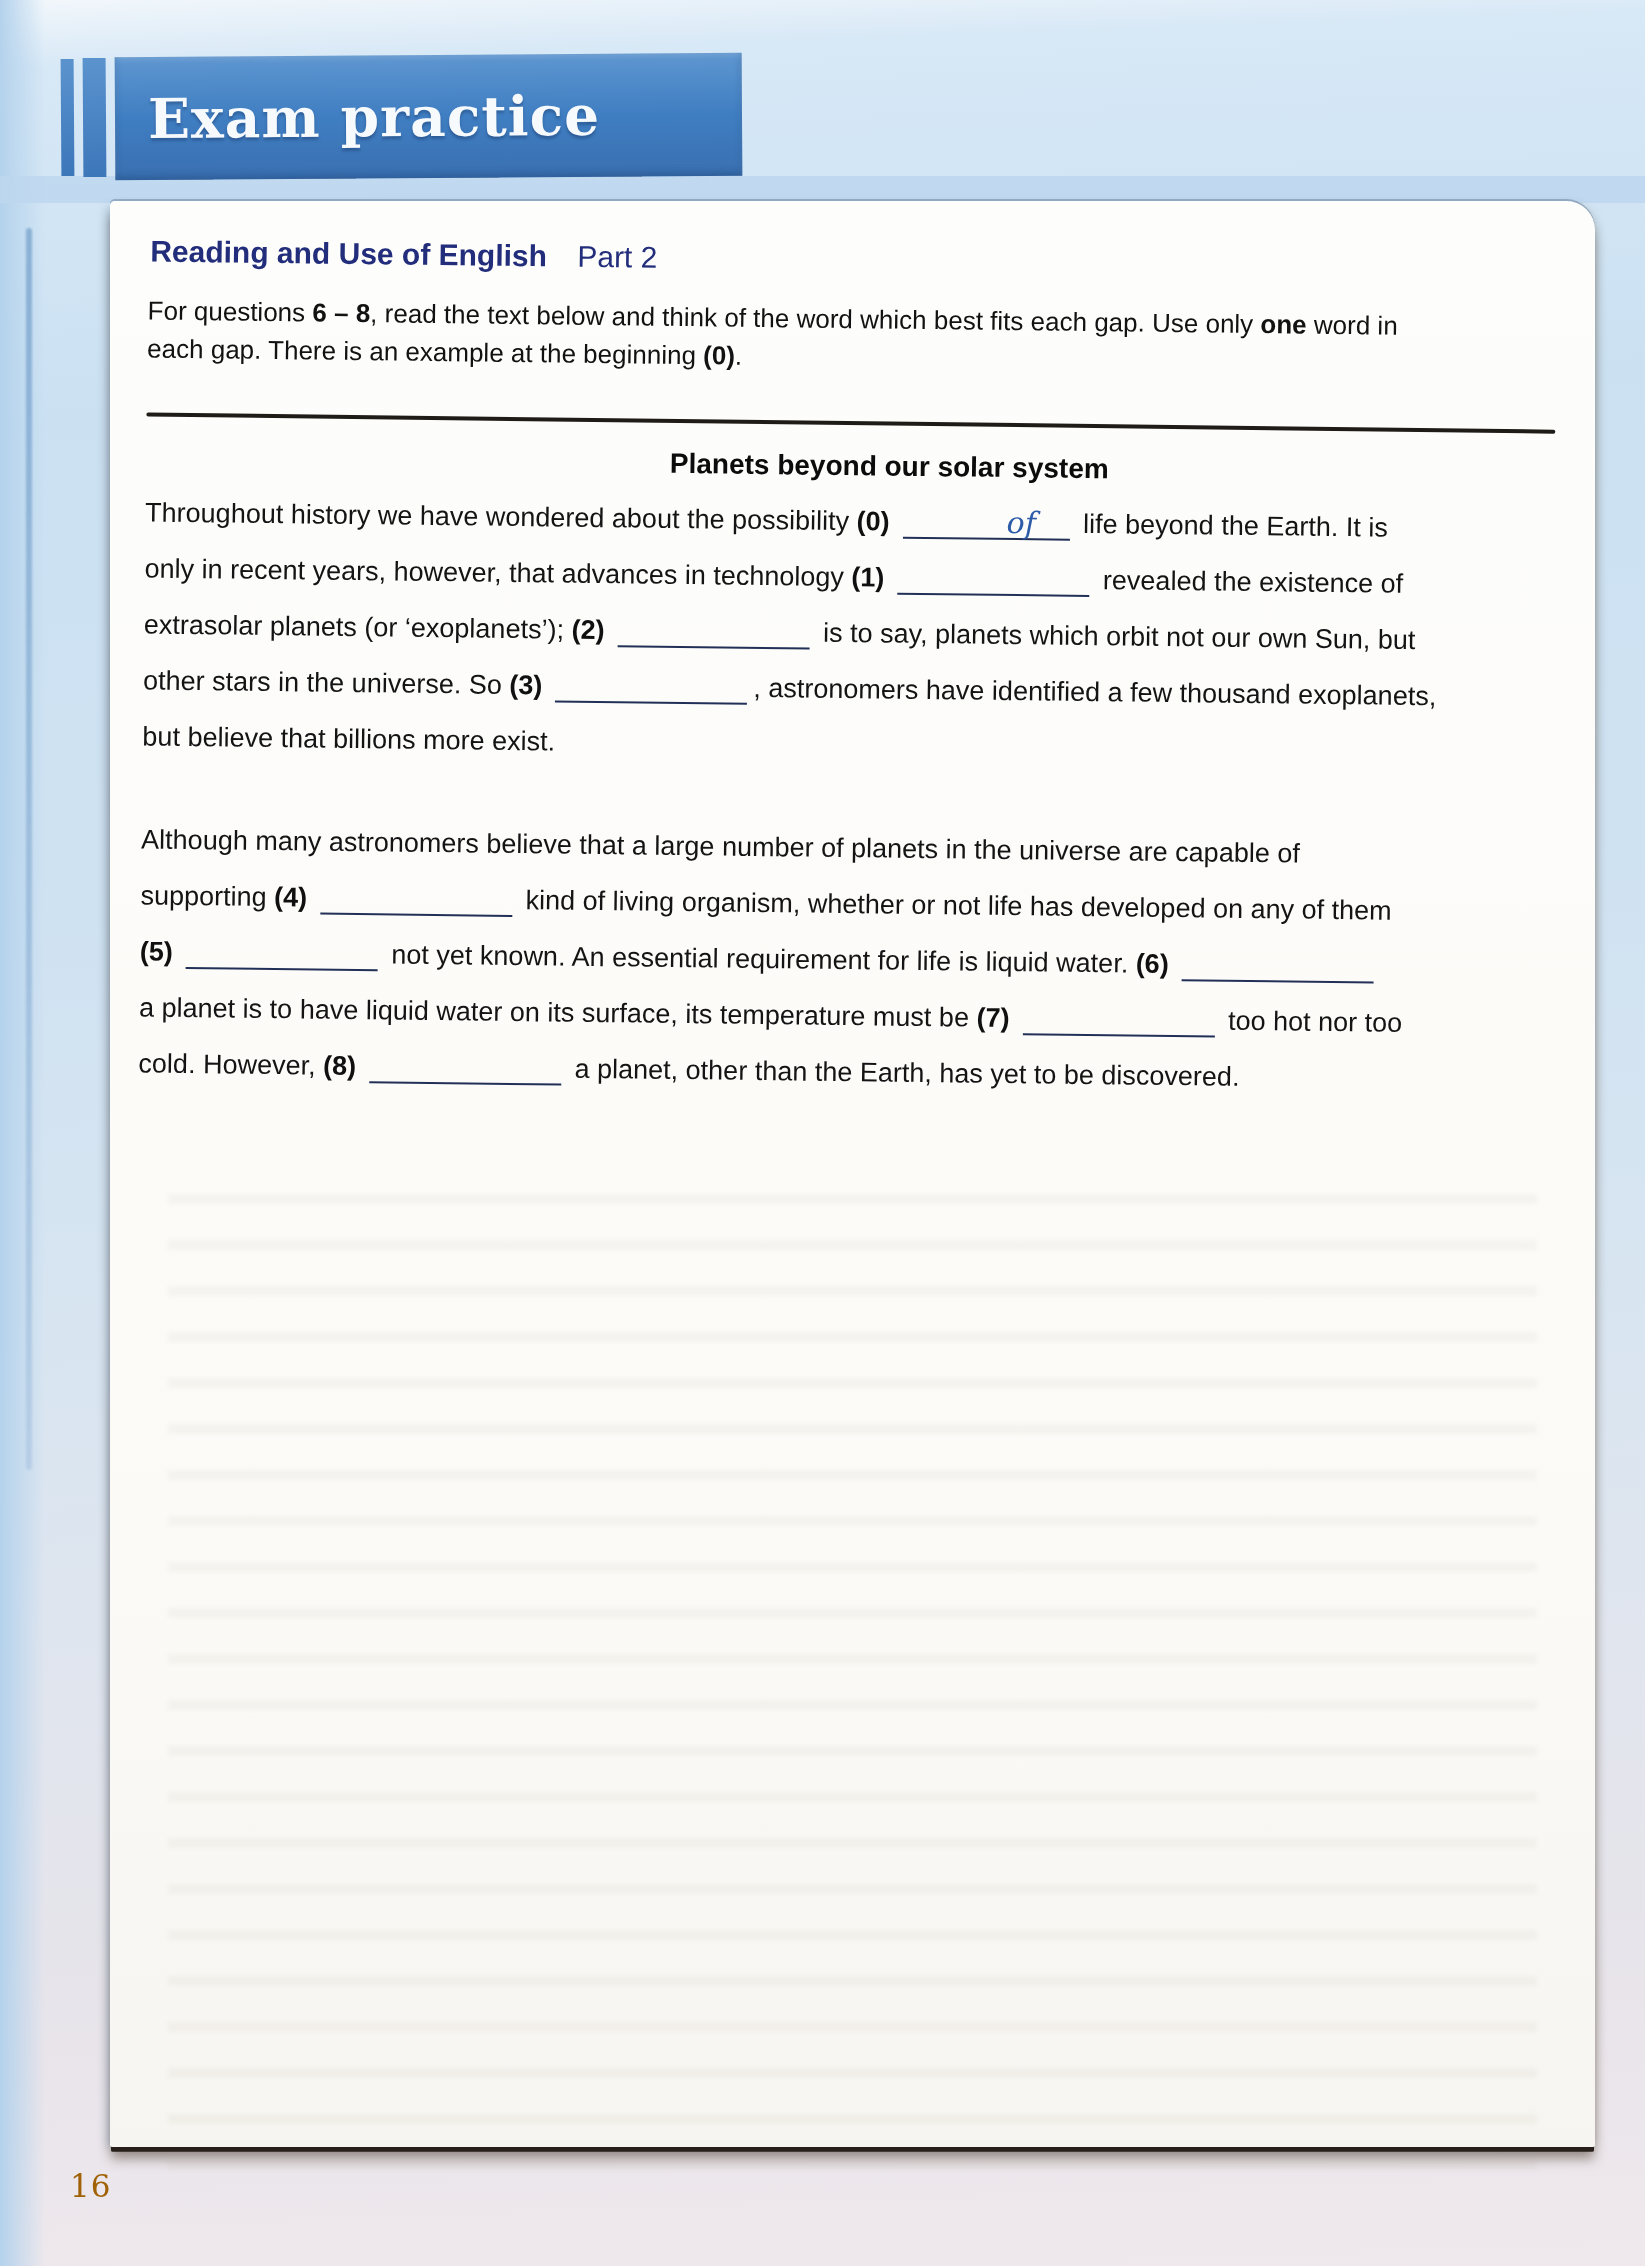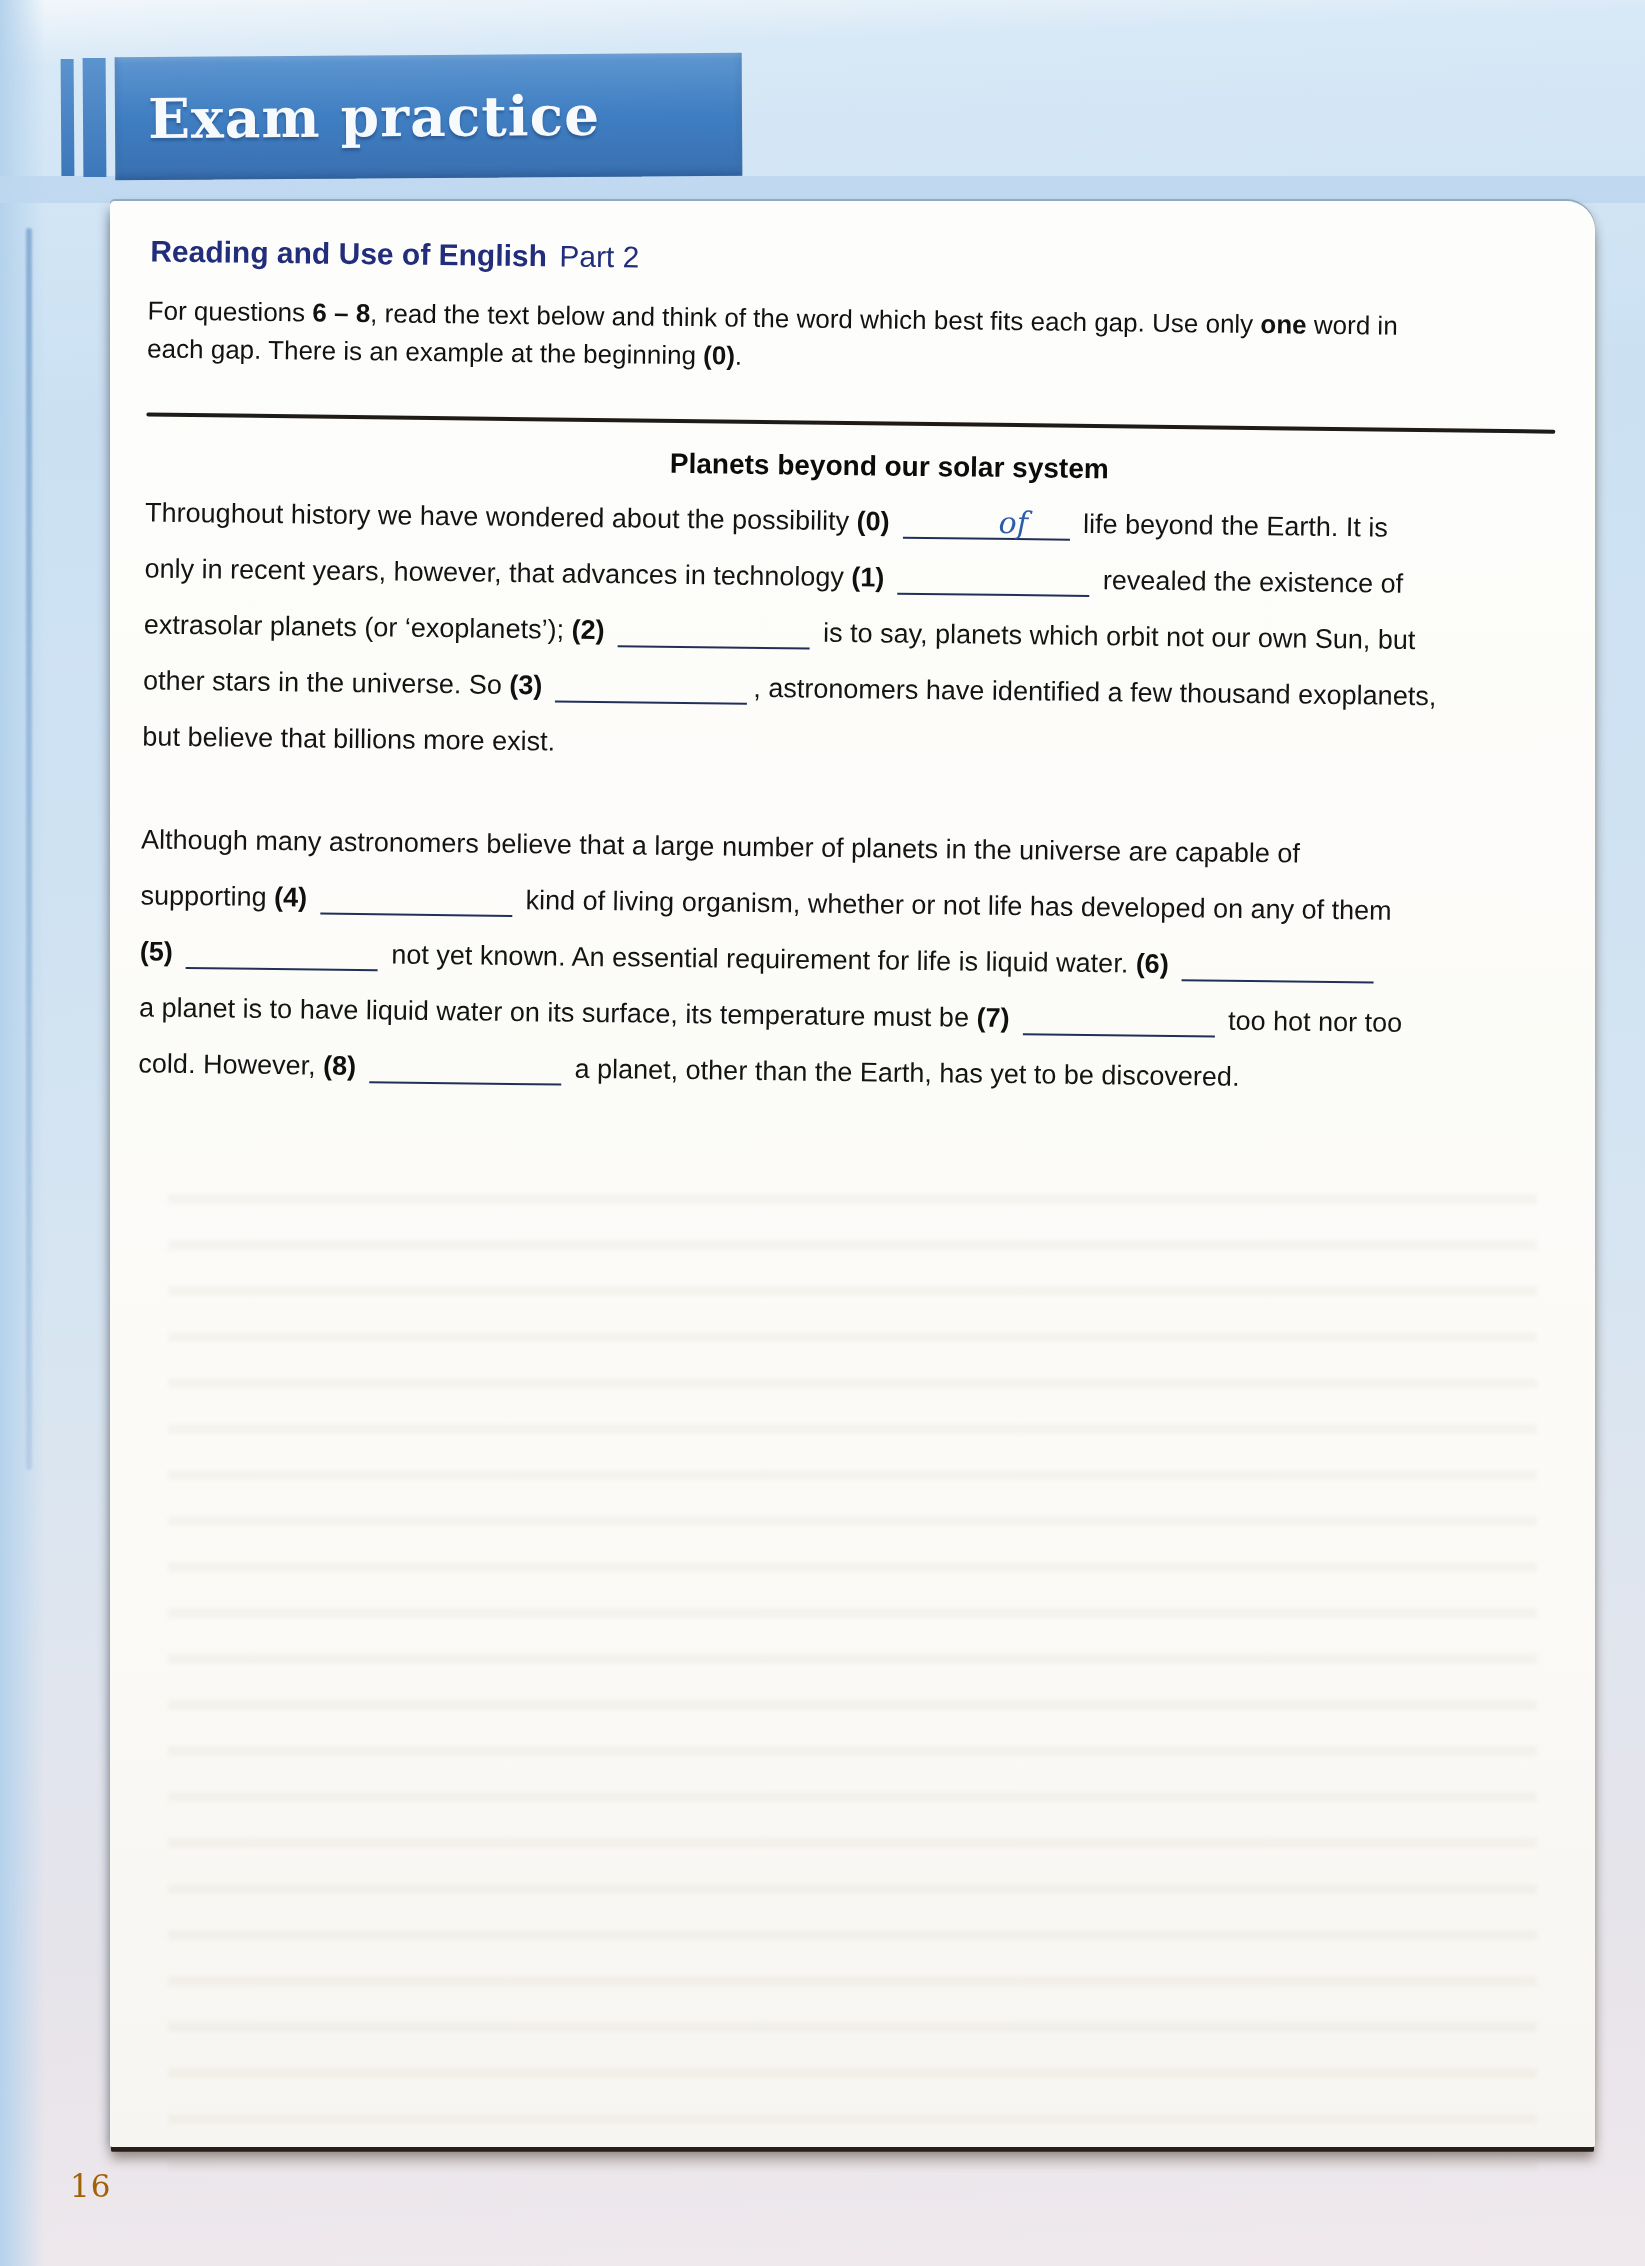--- a/index.html
+++ b/index.html
@@ -56,39 +56,39 @@
         rgba(155,145,115,.09) 0 9.7px, rgba(155,145,115,0) 9.7px 46px);
     filter:blur(1.9px);opacity:.75;pointer-events:none;
   }
   .content{
     position:absolute;left:0;top:0;width:1487px;padding:0 39px;
     transform:rotate(.7deg);transform-origin:0 0;
     color:#1b1b1b;
   }
   .heading{margin:33px 0 0 1.9px;font-size:30px;color:#222d7b;white-space:nowrap;}
   .heading .h-main{font-weight:bold;}
-  .heading .h-part{font-weight:normal;margin-left:4px;}
+  .heading .h-part{font-weight:normal;margin-left:22px;}
   .instructions{margin-top:23px;font-size:26px;line-height:38px;color:#121212;}
   .instr-line{white-space:nowrap;}
   .rule{margin-top:45px;width:1409px;height:3.9px;background:#1f1b17;border-radius:1.9px;}
   .ex-title{
     margin-top:25px;text-align:center;font-weight:bold;font-size:28px;color:#0c0c0c;
   }
   .passage{margin-top:11.6px;font-size:27px;line-height:56px;color:#141414;}
   .passage-para{margin:0;}
   .passage-para + .passage-para{margin-top:47px;}
   .p-line{white-space:nowrap;}
   b.gapnum{font-weight:bold;color:#101010;}
   .gapline{
     display:inline-block;width:192px;height:35px;vertical-align:-7.8px;
     border-bottom:2.9px solid #223058;margin:0 5.8px;position:relative;
   }
   .gapline.filled{width:167px;}
   .gapline .fill{
-    position:absolute;right:42px;bottom:-1px;
+    position:absolute;right:34px;bottom:-1px;
     font-family:"DejaVu Serif", serif;font-style:italic;
     font-size:30px;color:#2d5ca8;line-height:33px;
   }
   .pagenum{
     position:absolute;left:70px;top:2168px;
     font-family:"DejaVu Serif", serif;font-size:31px;color:#a16207;letter-spacing:1px;
   }
 </style>
 </head>
 <body>

